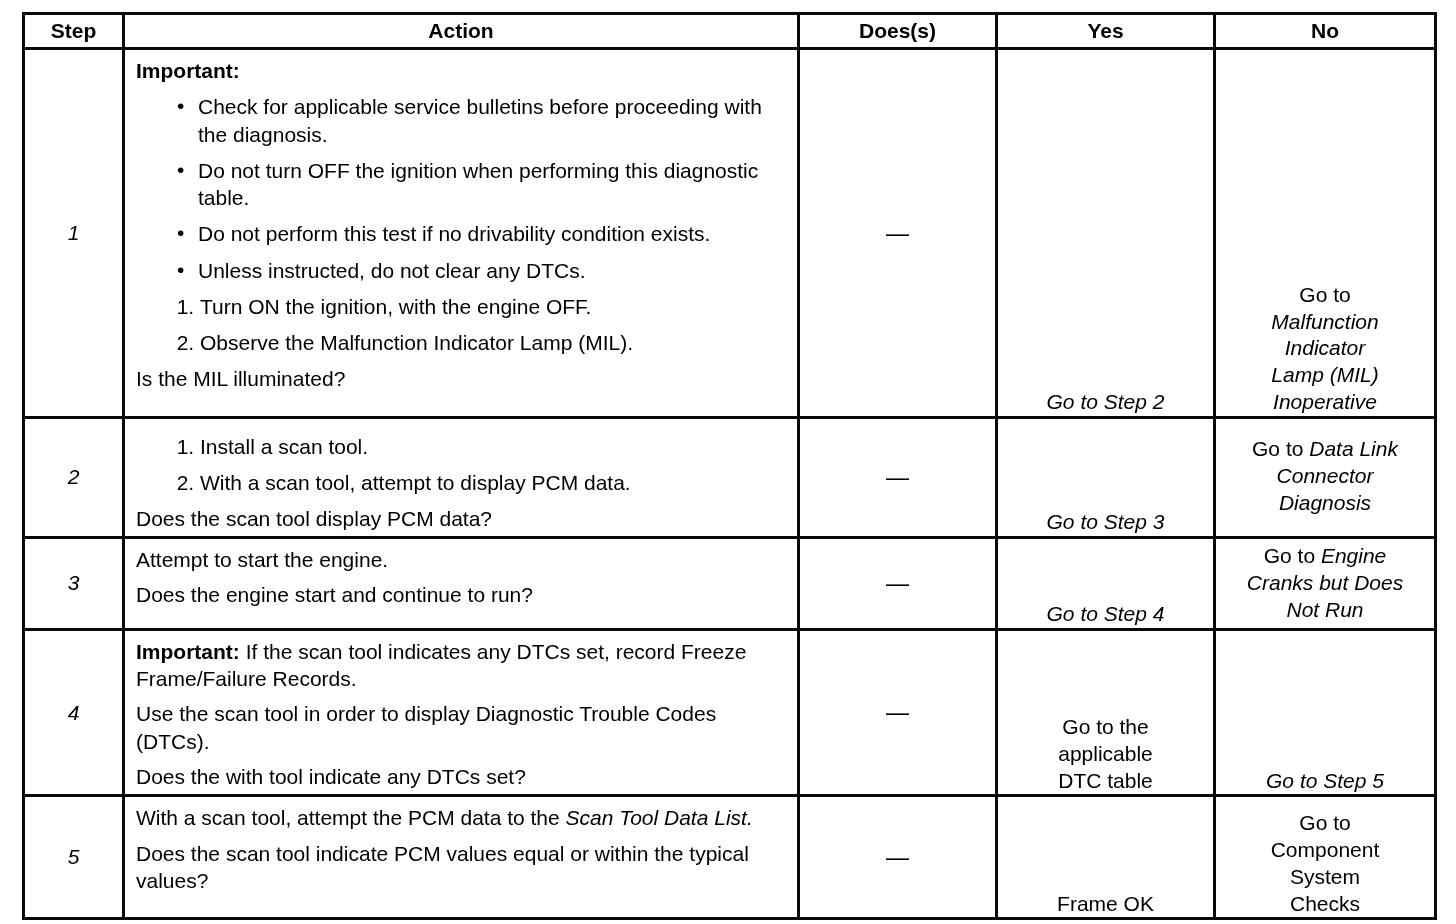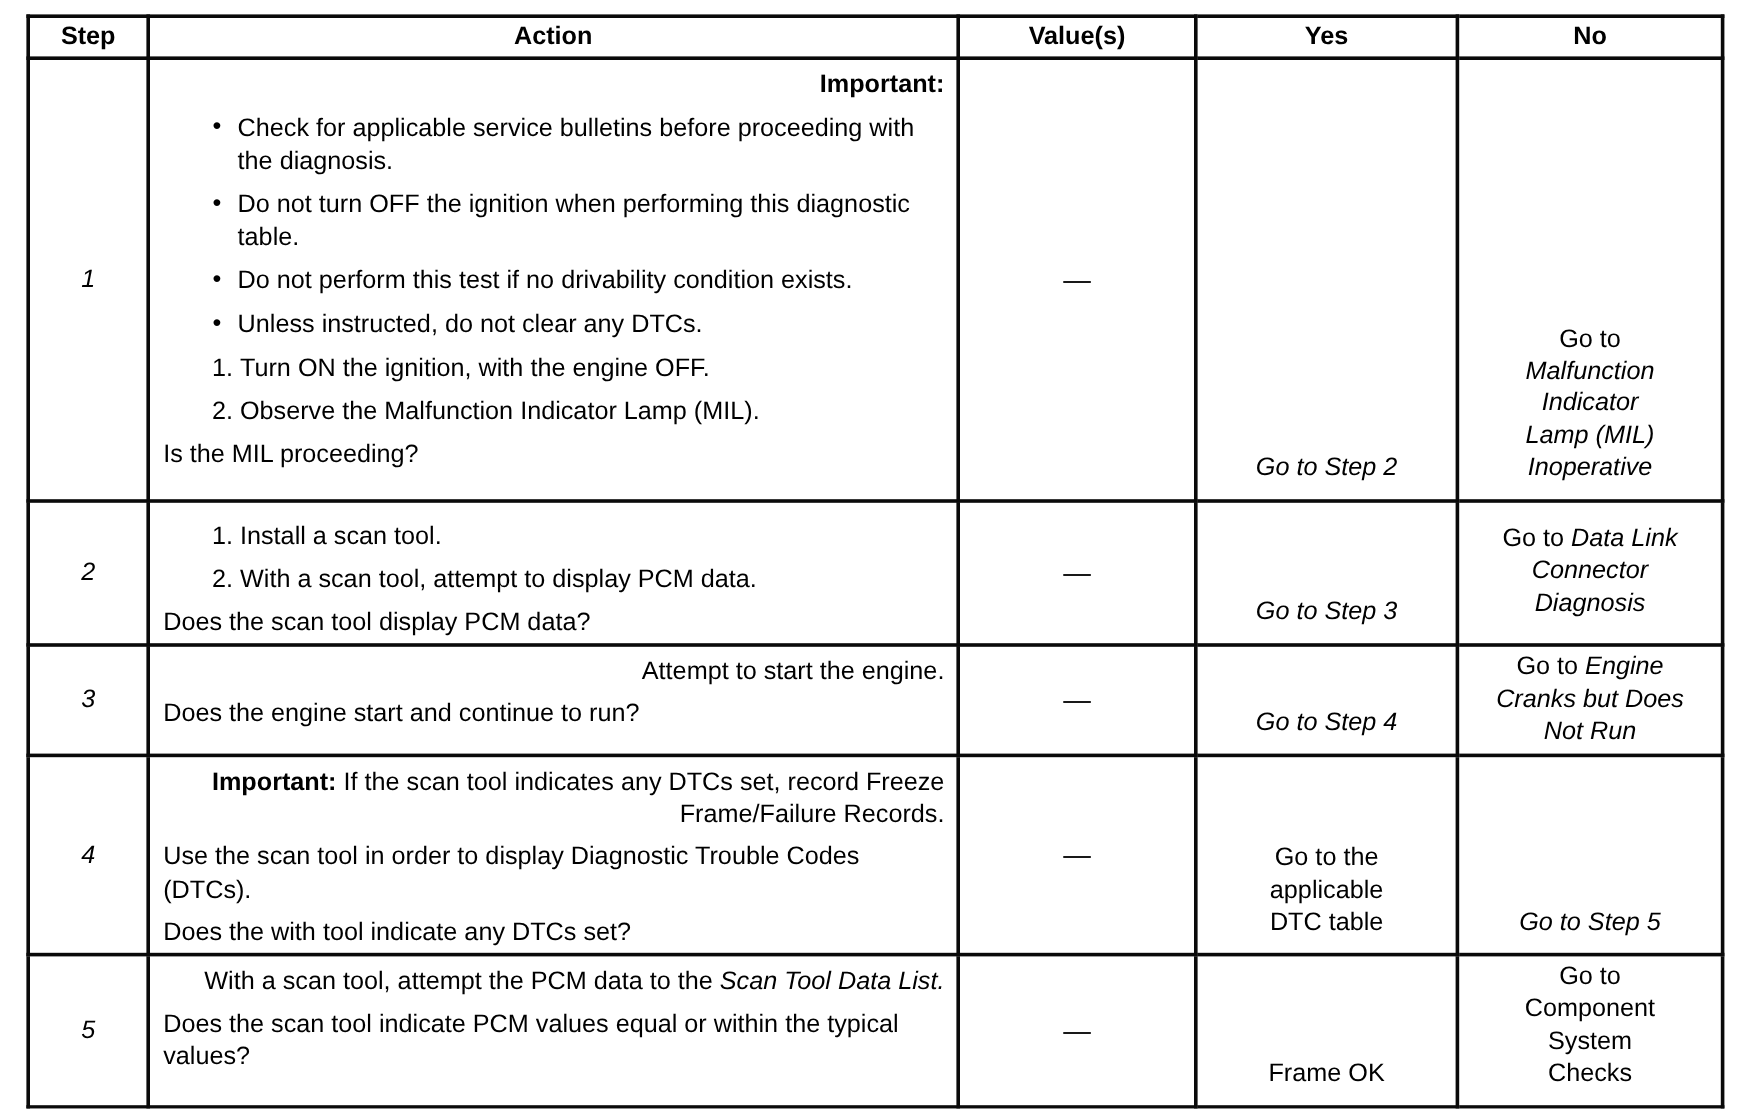--- a/index.html
+++ b/index.html
@@ -6,30 +6,30 @@
   body{width:1456px;height:924px;font-family:"Liberation Sans",sans-serif;color:#000;
        -webkit-font-smoothing:none;}
   .page{position:relative;width:1456px;height:924px;background:#ffffff;overflow:hidden;}
   table.diag{position:absolute;left:22px;top:12px;width:1412px;border-collapse:collapse;
              table-layout:fixed;background:#fff;}
   table.diag th,table.diag td{border:3px solid #0a0a0a;}
   th{font-size:21px;font-weight:bold;text-align:center;vertical-align:middle;height:28px;padding:2px 4px;}
   td.step-cell{vertical-align:middle;text-align:center;font-size:21px;font-style:italic;}
   td.action-cell{vertical-align:top;font-size:21px;line-height:1.3;padding:5px 10px 4px 11px;}
   td.action-cell p{margin:8px 0 0 0;}
-  td.action-cell p:first-child{margin-top:2px;text-align:right;}
+  td.action-cell p:first-child{margin-top:2px;}
   .bullets{list-style:none;margin:8px 0 0 0;padding:0 0 0 62px;}
   .bullets li{position:relative;margin:9px 0 0 0;}
   .bullets li::before{content:"\2022";position:absolute;left:-21px;top:-1px;}
   .numbered{margin:9px 0 0 0;padding:0 0 0 52px;}
   .numbered li{margin:9px 0 0 12px;}
   .imp{font-weight:bold;}
   td.value-cell{vertical-align:middle;text-align:center;font-size:23px;}
   td.yes-cell,td.no-cell{vertical-align:bottom;text-align:center;font-size:21px;line-height:1.28;
-                          padding:4px 6px 12px 6px;}
+                          padding:4px 6px 0 6px;}
   .goto-italic{font-style:italic;}
   .wrapblock{margin:0 auto;}
   .w-mil{max-width:124px;}
   .w-dlc{max-width:176px;}
   .w-engine{max-width:168px;}
   .w-dtc{max-width:114px;}
   .w-comp{max-width:140px;}
   .prefix-block{display:block;}
 </style>
 </head>
@@ -41,42 +41,42 @@
       <col style="width:100px">
         <col style="width:675px">
         <col style="width:198px">
       <col style="width:218px">
         <col style="width:221px">
     </colgroup>
     <thead>
       <tr>
         <th>Step</th>
         <th>Action</th>
-        <th>Value(s)</th>
+        <th>Does(s)</th>
         <th>Yes</th>
         <th>No</th>
       </tr>
     </thead>
     <tbody>
 
       <tr style="height:369px">
         <td class="step-cell">1</td>
         <td class="action-cell">
           <p class="imp">Important:</p>
           <ul class="bullets">
             <li>Check for applicable service bulletins before proceeding with the diagnosis.</li>
             <li>Do not turn OFF the ignition when performing this diagnostic table.</li>
             <li>Do not perform this test if no drivability condition exists.</li>
             <li>Unless instructed, do not clear any DTCs.</li>
           </ul>
           <ol class="numbered">
             <li>Turn ON the ignition, with the engine OFF.</li>
             <li>Observe the Malfunction Indicator Lamp (MIL).</li>
           </ol>
-          <p>Is the MIL proceeding?</p>
+          <p>Is the MIL illuminated?</p>
         </td>
         <td class="value-cell">—</td>
         <td class="yes-cell">
           <span class="goto-italic">Go to Step 2</span>
         </td>
         <td class="no-cell">
           <div class="wrapblock w-mil">
             <span class="prefix-block">Go to</span>
             <span class="goto-italic">Malfunction Indicator Lamp (MIL) Inoperative</span>
           </div>

